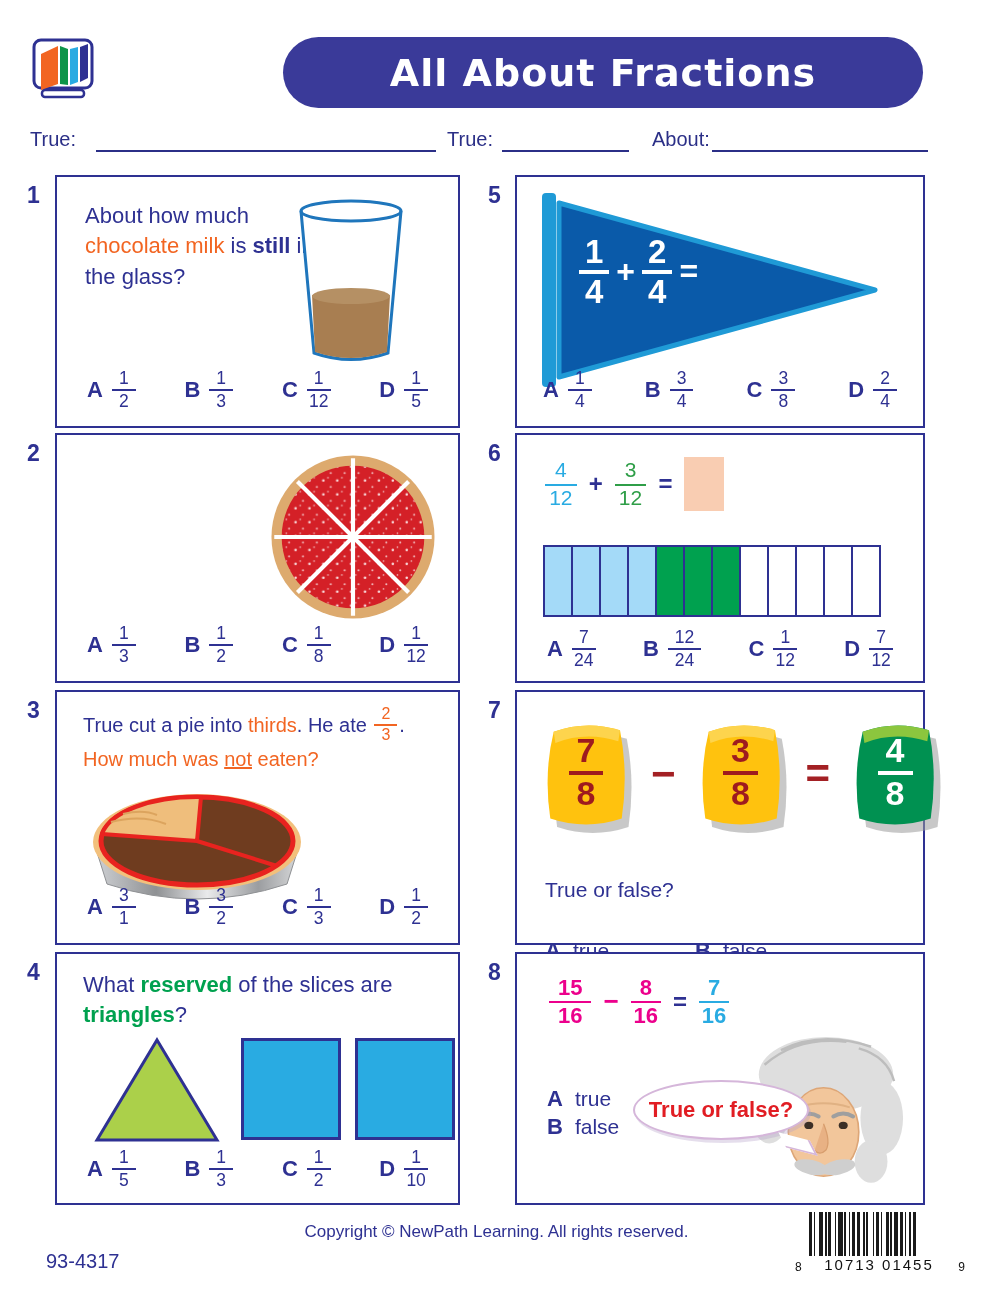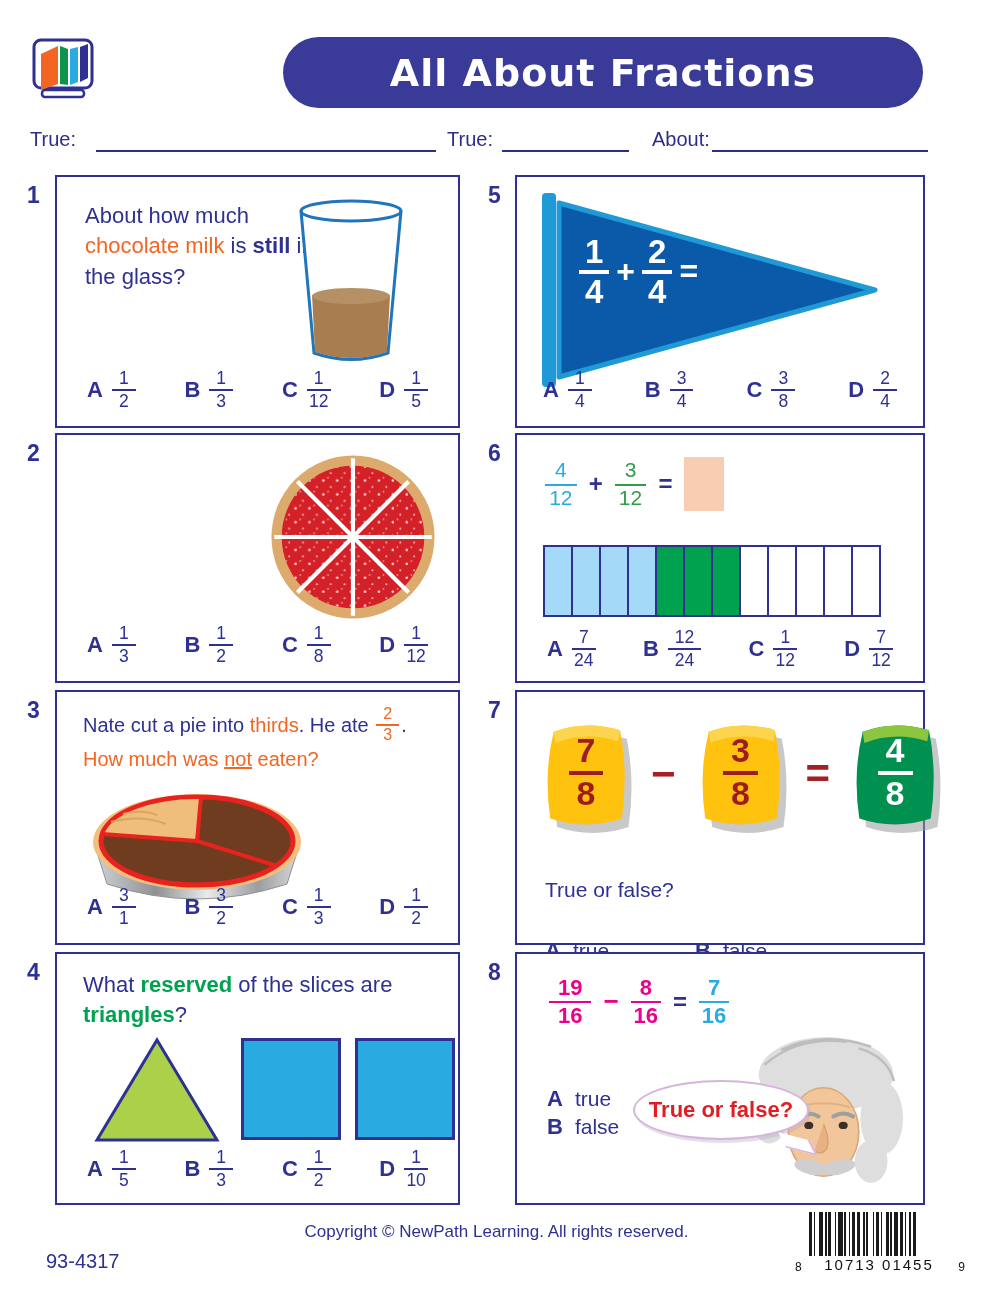--- a/index.html
+++ b/index.html
@@ -210,21 +210,21 @@
           <span class="num">1</span>
           <span class="den">12</span>
         </span>
       </span>
     </div>
 </section>
 
 <div class="qnum" style="left:27px;top:697px">3</div>
 <section class="qbox" style="left:55px;top:690px;width:405px;height:255px">
   <p class="qtext" style="left:26px;top:16px;width:370px;font-size:20px">
-    <span class="navy">Nate cut a pie into </span><span class="orange">thirds</span><span class="navy">.  He ate </span><span class="frac inlinefrac orange">
+    <span class="navy">True cut a pie into </span><span class="orange">thirds</span><span class="navy">.  He ate </span><span class="frac inlinefrac orange">
         <span class="num">2</span>
         <span class="den">3</span>
       </span><span class="navy">.</span><br>
     <span class="orange">How much was </span><span class="orange u">not</span><span class="orange"> eaten?</span>
   </p>
   <svg style="position:absolute;left:24px;top:92px" width="232" height="132" viewBox="0 0 232 132">
     <defs>
       <linearGradient id="silver" x1="0" y1="0" x2="1" y2="0">
         <stop offset="0" stop-color="#cfd1d4"></stop>
           <stop offset="0.3" stop-color="#8f9194"></stop>
@@ -472,21 +472,21 @@
   </div>
   <div class="tf-prompt" style="left:28px;top:186px">True or false?</div>
   <div class="tf-opt" style="left:28px;top:218px"><b>A</b><span>true</span></div>
   <div class="tf-opt" style="left:178px;top:218px"><b>B</b><span>false</span></div>
 </section>
 
 <div class="qnum" style="left:488px;top:959px">8</div>
 <section class="qbox" style="left:515px;top:952px;width:410px;height:253px">
   <div class="eqrow" style="left:32px;top:22px">
     <span class="frac q8frac magenta">
-        <span class="num">19</span>
+        <span class="num">15</span>
         <span class="den">16</span>
       </span>
     <span class="magenta bold" style="font-size:26px">−</span>
     <span class="frac q8frac magenta">
         <span class="num">8</span>
         <span class="den">16</span>
       </span>
     <span class="navy bold" style="font-size:24px">=</span>
     <span class="frac q8frac cyan">
         <span class="num">7</span>

